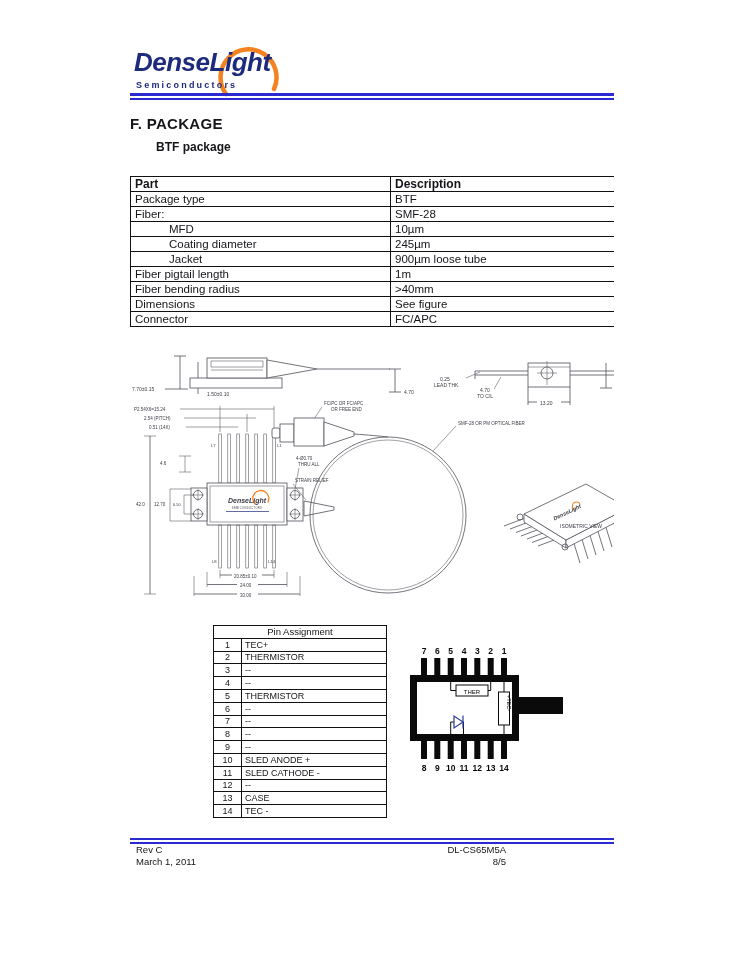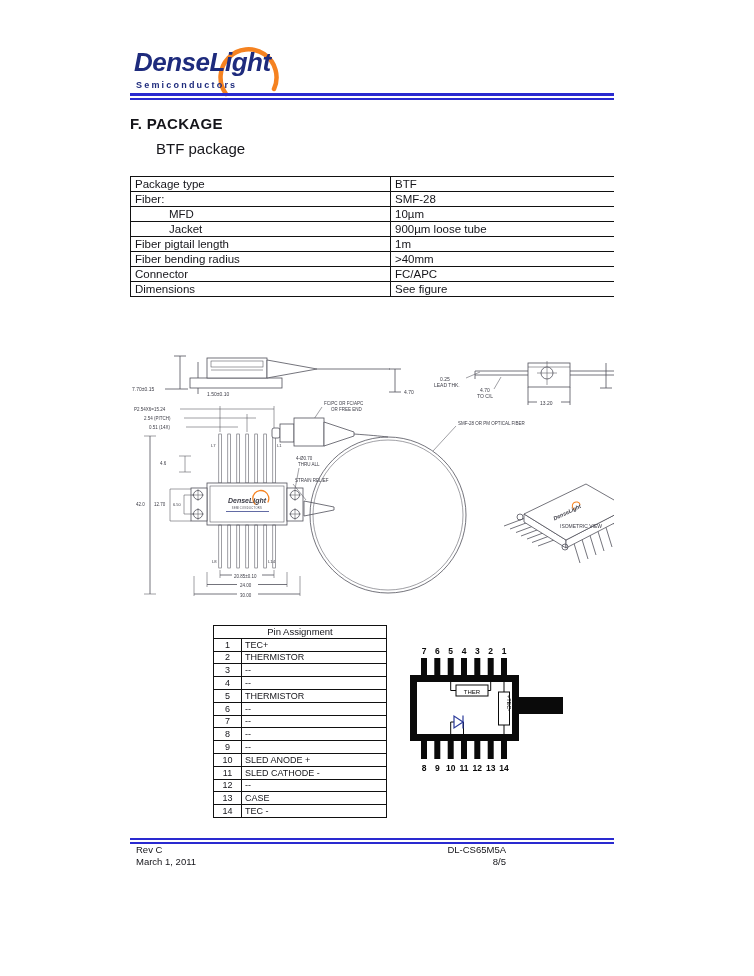--- a/index.html
+++ b/index.html
@@ -8,21 +8,21 @@
   .page{position:relative;width:614px;height:976px;background:#fff;overflow:hidden}
 
   
   .logo-svg{position:absolute;left:131px;top:40px}
   .rule{position:absolute;left:130px;width:516px}
   .rule .r1{height:3px;background:#2a2ad0;margin-bottom:2px}
   .rule .r2{height:2px;background:#2a2ad0}
   .rule.thin .r1{height:2px;margin-bottom:2px}
   .rule.thin .r2{height:1.5px}
   .heading{position:absolute;left:130px;top:115px;font-size:15px;font-weight:bold;letter-spacing:.3px}
-  .subheading{position:absolute;left:156px;top:140px;font-size:15px;font-weight:normal}
+  .subheading{position:absolute;left:156px;top:140px;font-size:12px;font-weight:bold}
 
   
   table.spec{position:absolute;left:130px;top:176px;width:516px;border-collapse:collapse;table-layout:fixed;font-size:11.5px;border:1.5px solid #111}
   table.spec td,table.spec th{border:1px solid #111;height:15px;line-height:13px;padding:0 4px;white-space:nowrap;overflow:hidden;vertical-align:middle}
   table.spec th{text-align:left;font-weight:bold;font-size:12px}
   table.spec td.ind{padding-left:38px}
 
   
   .drawing-svg{position:absolute;left:128px;top:348px}
   .drawing-svg text{fill:#3c3c46}
@@ -63,51 +63,59 @@
 
   <div class="heading">F. PACKAGE</div>
   <div class="subheading">BTF package</div>
 
   <table class="spec">
     <colgroup>
         <col style="width:260px">
         <col style="width:256px">
       </colgroup>
     <tbody>
+        <tr>
+      <th>Part</th>
+      <th>Description</th>
+    </tr>
     <tr>
           <td>Package type</td>
           <td>BTF</td>
         </tr>
     <tr>
           <td>Fiber:</td>
           <td>SMF-28</td>
         </tr>
     <tr>
           <td class="ind">MFD</td>
           <td>10µm</td>
         </tr>
     <tr>
+          <td class="ind">Coating diameter</td>
+          <td>245µm</td>
+        </tr>
+    <tr>
           <td class="ind">Jacket</td>
           <td>900µm loose tube</td>
         </tr>
     <tr>
           <td>Fiber pigtail length</td>
           <td>1m</td>
         </tr>
     <tr>
           <td>Fiber bending radius</td>
           <td>&gt;40mm</td>
         </tr>
     <tr>
+          <td>Dimensions</td>
+          <td>See figure</td>
+        </tr>
+    <tr>
           <td>Connector</td>
           <td>FC/APC</td>
-        </tr>
-    <tr>
-          <td>Dimensions</td>
-          <td>See figure</td>
         </tr>
   </tbody>
     </table>
 
   <svg class="drawing-svg" width="534" height="274" viewBox="0 0 534 274">
 
     <g font-size="5">
       <line class="ln" x1="52" y1="8" x2="52" y2="41"></line>
       <line class="ln" x1="46" y1="8" x2="58" y2="8"></line>
       <line class="ln" x1="37" y1="41" x2="60" y2="41"></line>

